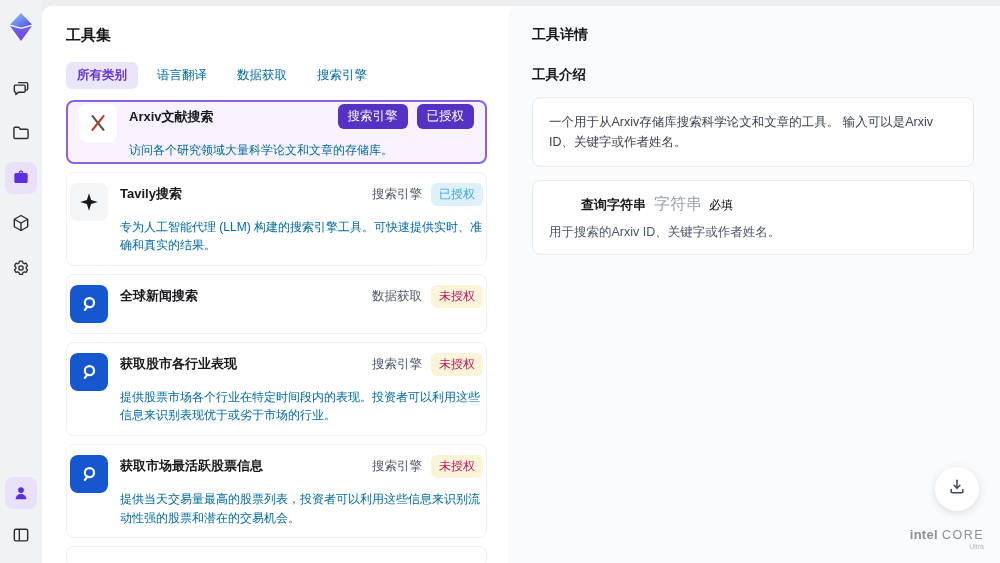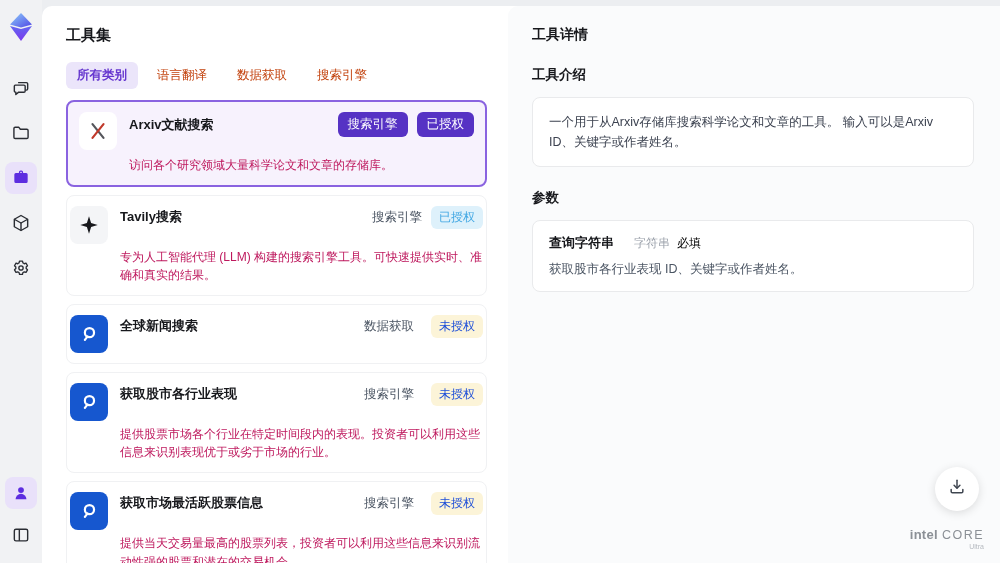--- a/index.html
+++ b/index.html
@@ -25,50 +25,50 @@
   .nav-item.active { background:#e9e1fa; color:#5d2de0; }
   .nav-bottom { margin-top:auto; display:flex; flex-direction:column; gap:10px; align-items:center; }
   
   .left-panel {
     position:absolute; left:42px; top:6px; width:552px; height:557px;
     background:#ffffff; border-top-left-radius:10px; padding:20px 14px 0 24px;
   }
   .panel-title { font-size:15px; font-weight:700; }
   .tabs { display:flex; align-items:center; gap:8px; margin-top:17px; }
   .tab {
-    font-size:12.5px; color:#c2410c; padding:5px 11px; border-radius:6px;
+    font-size:12.5px; color:#0369a1; padding:5px 11px; border-radius:6px;
     cursor:pointer; white-space:nowrap;
   }
   .tab.active { background:#ebe5fa; color:#6637cf; font-weight:700; }
   .tool-list { margin-top:11px; width:421px; position:relative; }
   .tool-card {
     border:1px solid #f0f1f3; border-radius:8px; background:#fff;
     padding:10px 3px; margin-bottom:8px; display:flex; gap:12px; cursor:pointer;
   }
-  .tool-card.selected { background:#f7f2fd; border:2px solid #8a63e0; padding:10px 11px; }
+  .tool-card.selected { background:#f7f2fd; border:2px solid #8a63e0; padding:2px 11px; }
   .tool-icon {
     width:38px; height:38px; border-radius:8px; flex:none;
     display:flex; align-items:center; justify-content:center; background:#f4f5f7;
   }
   .tool-icon.tile-white { background:#fff; }
   .tool-icon.tile-blue  { background:#1657cf; }
   .tool-body { flex:1; min-width:0; }
   .tool-head { display:flex; align-items:center; }
   .tool-name { font-size:13px; font-weight:700; }
   .badges { margin-left:auto; display:flex; align-items:center; gap:9px; }
   .cat-label { font-size:12.5px; color:#4b5563; white-space:nowrap; }
   .badge { font-size:12px; padding:3px 8px; border-radius:6px; white-space:nowrap; }
   .badge.ok { background:#def1fb; color:#41a7e3; }
-  .badge.no { background:#fcf4d8; color:#1d4ed8;margin-left:8px; }
+  .badge.no { background:#fcf4d8; color:#be185d; }
   .tool-card.selected .cat-label,
   .tool-card.selected .badge {
     background:#5632c4; color:#fff; font-size:12.5px; padding:4px 10px;
     border-radius:6px; font-weight:500;
   }
-  .tool-desc { font-size:12px; color:#be185d; line-height:1.55; margin-top:19px; }
+  .tool-desc { font-size:12px; color:#0369a1; line-height:1.55; margin-top:12px; }
   
   .scrollbar { position:absolute; right:1px; top:90px; bottom:10px; width:6px; }
   .scrollbar .arrow-up, .scrollbar .arrow-down {
     position:absolute; left:0; width:0; height:0;
     border-left:3px solid transparent; border-right:3px solid transparent;
   }
   .scrollbar .arrow-up   { top:0; border-bottom:4px solid #9aa0a8; }
   .scrollbar .arrow-down { bottom:36px; border-top:4px solid #9aa0a8; }
   .scrollbar .thumb {
     position:absolute; top:7px; width:5px; height:98px;
@@ -83,22 +83,22 @@
   .section-heading { font-size:13.5px; font-weight:700; margin-top:22px; }
   .intro-box {
     margin-top:13px; background:#fff; border:1px solid #e9eaec; border-radius:8px;
     padding:14px 16px; font-size:12.5px; color:#3c4250; line-height:1.6;
   }
   .param-box {
     margin-top:13px; background:#fff; border:1px solid #e9eaec; border-radius:8px;
     padding:13px 16px;
   }
   .param-head { display:flex; align-items:baseline; }
-  .param-name { font-size:13px; font-weight:700; }
-  .param-type { font-size:12px; color:#9aa0aa; margin-left:20px; }
+  .param-name { font-size:13px; font-weight:700;margin-left:32px; }
+  .param-type { font-size:16px; color:#9aa0aa; margin-left:8px; }
   .param-req  { font-size:12px; color:#000000; margin-left:7px; }
   .param-desc { margin-top:9px; font-size:12.5px; color:#4b5563; }
   
   .fab {
     position:absolute; right:21px; bottom:52px; width:44px; height:44px;
     border-radius:50%; background:#fff; box-shadow:0 2px 10px rgba(0,0,0,.13);
     display:flex; align-items:center; justify-content:center; cursor:pointer; z-index:6;
   }
   .brand { position:absolute; right:16px; bottom:13px; text-align:right; color:#8b9096; z-index:6; }
   .brand-line { font-size:13px; letter-spacing:.3px; }
@@ -293,28 +293,27 @@
     <div class="arrow-up"></div>
     <div class="thumb"></div>
     <div class="arrow-down"></div>
   </div>
 </div>
 
 <div class="right-panel">
   <div class="detail-title">工具详情</div>
   <div class="section-heading">工具介绍</div>
   <div class="intro-box">一个用于从Arxiv存储库搜索科学论文和文章的工具。 输入可以是Arxiv ID、关键字或作者姓名。</div>
-  <div class="section-heading">参数</div>
   <div class="param-box">
     <div class="param-head">
       <span class="param-name">查询字符串</span>
       <span class="param-type">字符串</span>
       <span class="param-req">必填</span>
     </div>
-    <div class="param-desc">获取股市各行业表现 ID、关键字或作者姓名。</div>
+    <div class="param-desc">用于搜索的Arxiv ID、关键字或作者姓名。</div>
   </div>
 </div>
 
 <div class="fab">
   <span>
     <svg width="20" height="20" viewBox="0 0 24 24" fill="none" stroke="#3f4650" stroke-width="1.8" stroke-linecap="round" stroke-linejoin="round">
       <path d="M12 4v9"></path>
         <path d="M8.5 10 L12 13.5 L15.5 10"></path>
       <path d="M5 15v2.5A1.5 1.5 0 0 0 6.5 19h11a1.5 1.5 0 0 0 1.5-1.5V15"></path>
     </svg>

